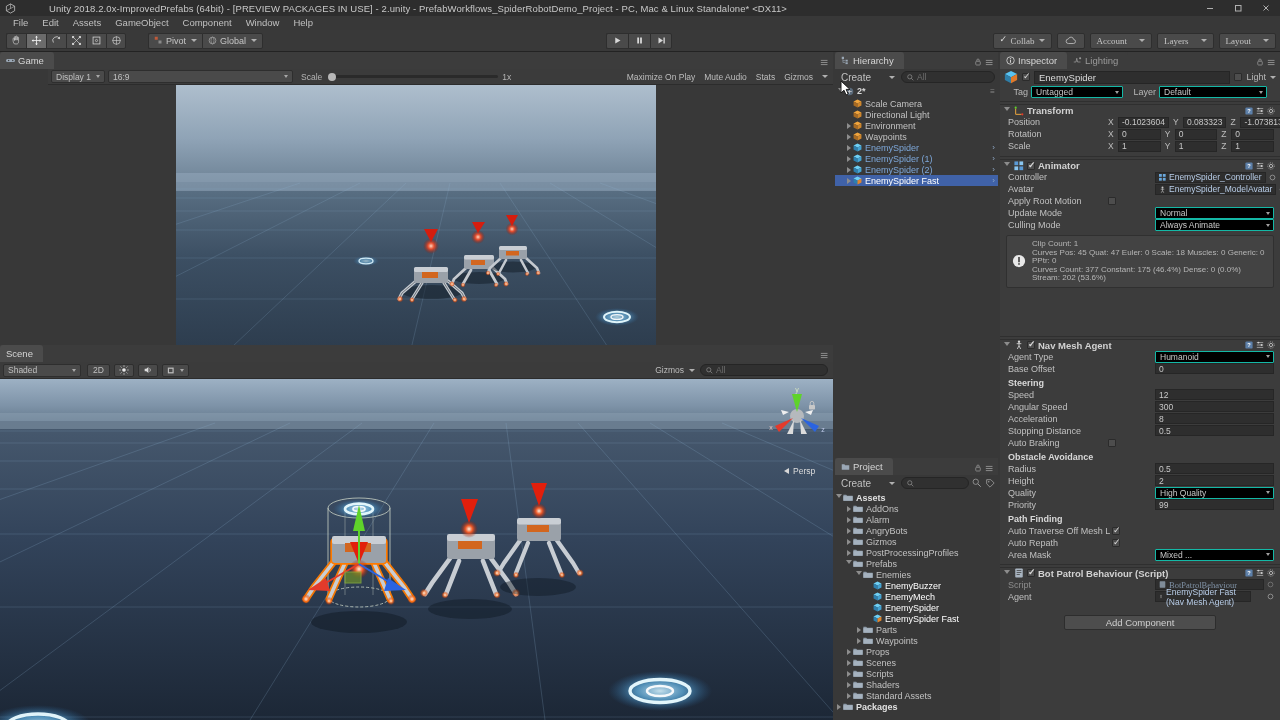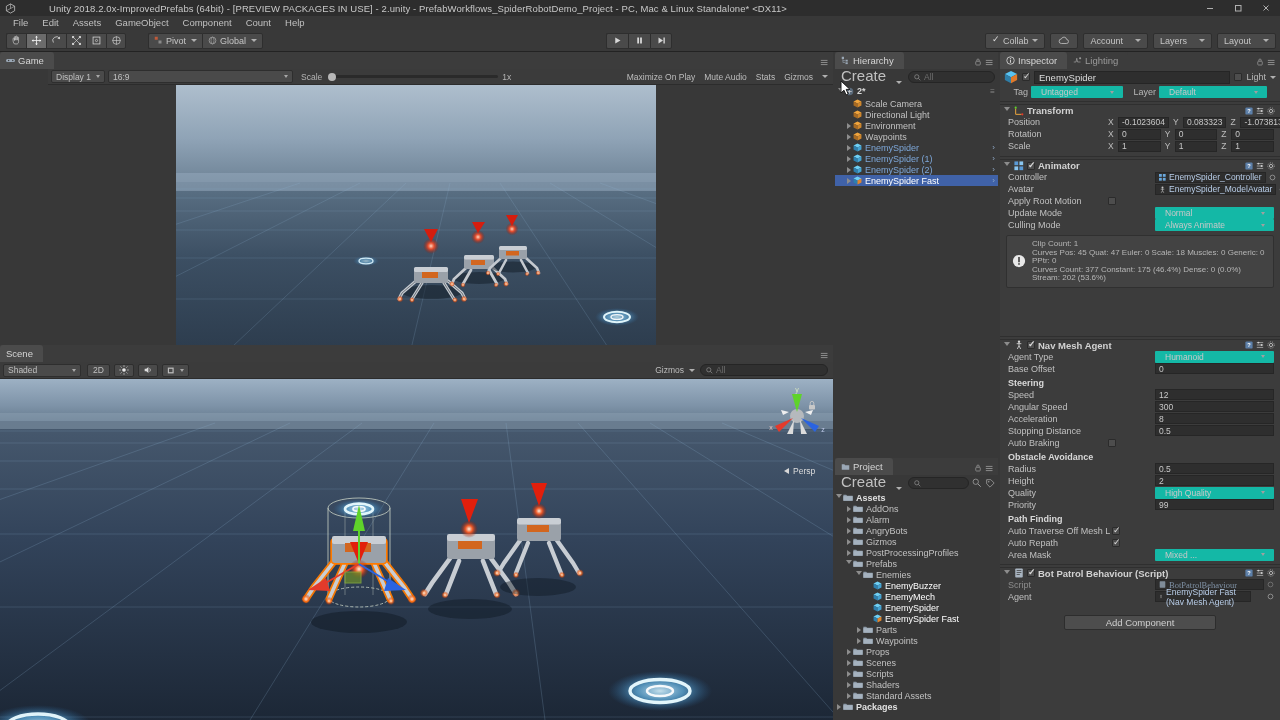--- a/index.html
+++ b/index.html
@@ -58,21 +58,21 @@
   .play-group { position:absolute; left:606px; display:flex; }
   .playbtn {
     width:22px; height:16px; background:#4a4a4a; border:1px solid #2e2e2e; border-right:none;
     display:flex; align-items:center; justify-content:center; color:#cfcfcf;
   }
   .playbtn:first-child { border-radius:2px 0 0 2px; }
   .playbtn:last-child { border-right:1px solid #2e2e2e; border-radius:0 2px 2px 0; }
   .right-group { position:absolute; right:4px; display:flex; align-items:center; gap:5px; }
   .rbtn {
     height:16px; background:#4a4a4a; border:1px solid #2e2e2e; border-radius:2px;
-    display:flex; align-items:center; padding:0 6px; gap:4px; color:#c5c5c5; font-size:9px;
+    display:flex; align-items:center; padding:0 6px; gap:4px; color:#c5c5c5; font-size:9px;font-family:Liberation Serif, serif;
   }
   .caret { width:0;height:0;border-left:3px solid transparent;border-right:3px solid transparent;border-top:3px solid #b0b0b0; }
 
   
   .panel { position:absolute; background:#383838; }
   .panel-tabs {
     height:17px; background:#3c3c3c; display:flex; align-items:flex-end; position:relative;
   }
   .ptab {
     height:17px; background:#3c3c3c; display:flex; align-items:center; gap:3px;
@@ -94,21 +94,21 @@
   .gv-canvas { position:absolute; left:0; top:33px; width:833px; height:311px; background:#1a1f2a; }
 
   
   #sceneview { left:0; top:345px; width:833px; height:375px; background:#383838; }
   .sv-toolbar { height:17px; background:#3b3b3b; display:flex; align-items:center; border-bottom:1px solid #2c2c2c; }
   .sv-canvas { position:absolute; left:0; top:34px; width:833px; height:341px; overflow:hidden; }
 
   
   #hierarchy { left:835px; top:52px; width:163px; height:404px; }
   .h-toolbar { height:16px; display:flex; align-items:center; padding:0 3px; gap:3px; }
-  .create-btn { display:flex; align-items:flex-end; gap:10px; font-size:15px; color:#c0c0c0; padding:0 3px; height:13px; }
+  .create-btn { display:flex; align-items:center; gap:18px; font-size:10px; color:#c0c0c0; padding:0 3px; height:13px; }
   .search-field {
     flex:1; height:12px; background:#303030; border:1px solid #252525; border-radius:6px;
     display:flex; align-items:center; padding:0 5px; gap:3px; font-size:8.5px; color:#6e6e6e;
   }
   .h-list { padding-top:1px; }
   .h-row { height:11px; display:flex; align-items:center; font-size:9px; color:#c2c2c2; padding-left:2px; position:relative; }
   .h-row.selected { background:#4062a8; color:#ffffff; }
   .h-row.prefab { color:#7da7d9; }
   .h-row.prefab.selected { color:#ffffff; }
   .tri { width:8px; display:flex; align-items:center; justify-content:center; flex-shrink:0; }
@@ -120,21 +120,21 @@
   #project { left:835px; top:458px; width:163px; height:262px; }
   .p-row { height:11px; display:flex; align-items:center; font-size:9px; color:#c2c2c2; }
 
   
   #inspector { left:1000px; top:52px; width:280px; height:668px; background:#3c3c3c; }
   .insp-body { position:absolute; top:17px; left:0; width:280px; height:651px; overflow:hidden; background:#3c3c3c; }
   .insp-head { height:16px; display:flex; align-items:center; padding:0 4px; gap:4px; background:#3c3c3c; }
   .objfield { flex:1; height:13px; background:#2e2e2e; border:1px solid #252525; display:flex; align-items:center; padding:0 4px; font-size:9.5px; color:#dcdcdc; }
   .tagrow { height:14px; display:flex; align-items:center; gap:3px; padding:0 4px; font-size:9px; }
   .dd {
-    height:12px; background:#be185d; border:6px solid #14b8a6; border-radius:1px;
+    height:12px; background:#000000; border:1px solid #14b8a6; border-radius:1px;
     display:flex; align-items:center; padding:0 4px; font-size:8.5px; color:#c8c8c8; position:relative;
   }
   .dd .ddarrow { position:absolute; right:3px; width:0;height:0;border-left:2.5px solid transparent;border-right:2.5px solid transparent;border-top:3px solid #a0a0a0; }
   .comp-header {
     height:12px; display:flex; align-items:center; gap:3px; padding:0 3px;
     background:#3c3c3c; border-top:1px solid #2f2f2f; font-size:9.5px; font-weight:bold; color:#d2d2d2;
   }
   .comp-icons { margin-left:auto; display:flex; gap:3px; align-items:center; padding-right:2px; }
   .prow { height:12px; display:flex; align-items:center; padding-left:8px; font-size:9px; color:#c0c0c0; }
   .plabel { width:100px; flex-shrink:0; }
@@ -193,21 +193,21 @@
       </div>
     </div>
   </div>
 
   <div class="menubar">
     <span class="menuitem">File</span>
     <span class="menuitem">Edit</span>
     <span class="menuitem">Assets</span>
     <span class="menuitem">GameObject</span>
     <span class="menuitem">Component</span>
-    <span class="menuitem">Count</span>
+    <span class="menuitem">Window</span>
     <span class="menuitem">Help</span>
   </div>
 
   <div class="maintoolbar">
     <div class="tool-group">
       <div class="tbtn">
         <svg width="11" height="11" viewBox="0 0 16 16">
             <path d="M5 13 C3 11 3 8 3 7 L3 5.5 a1 1 0 012 0 L5 8 L5 3.2 a1 1 0 012 0 L7 7.5 L7 2.6 a1 1 0 012 0 L9 7.5 L9 4 a1 1 0 012 0 L11 9.5 c0 2-1 3.5-2.5 3.5 z" fill="none" stroke="#cfcfcf" stroke-width="1"></path>
           </svg>
       </div>

